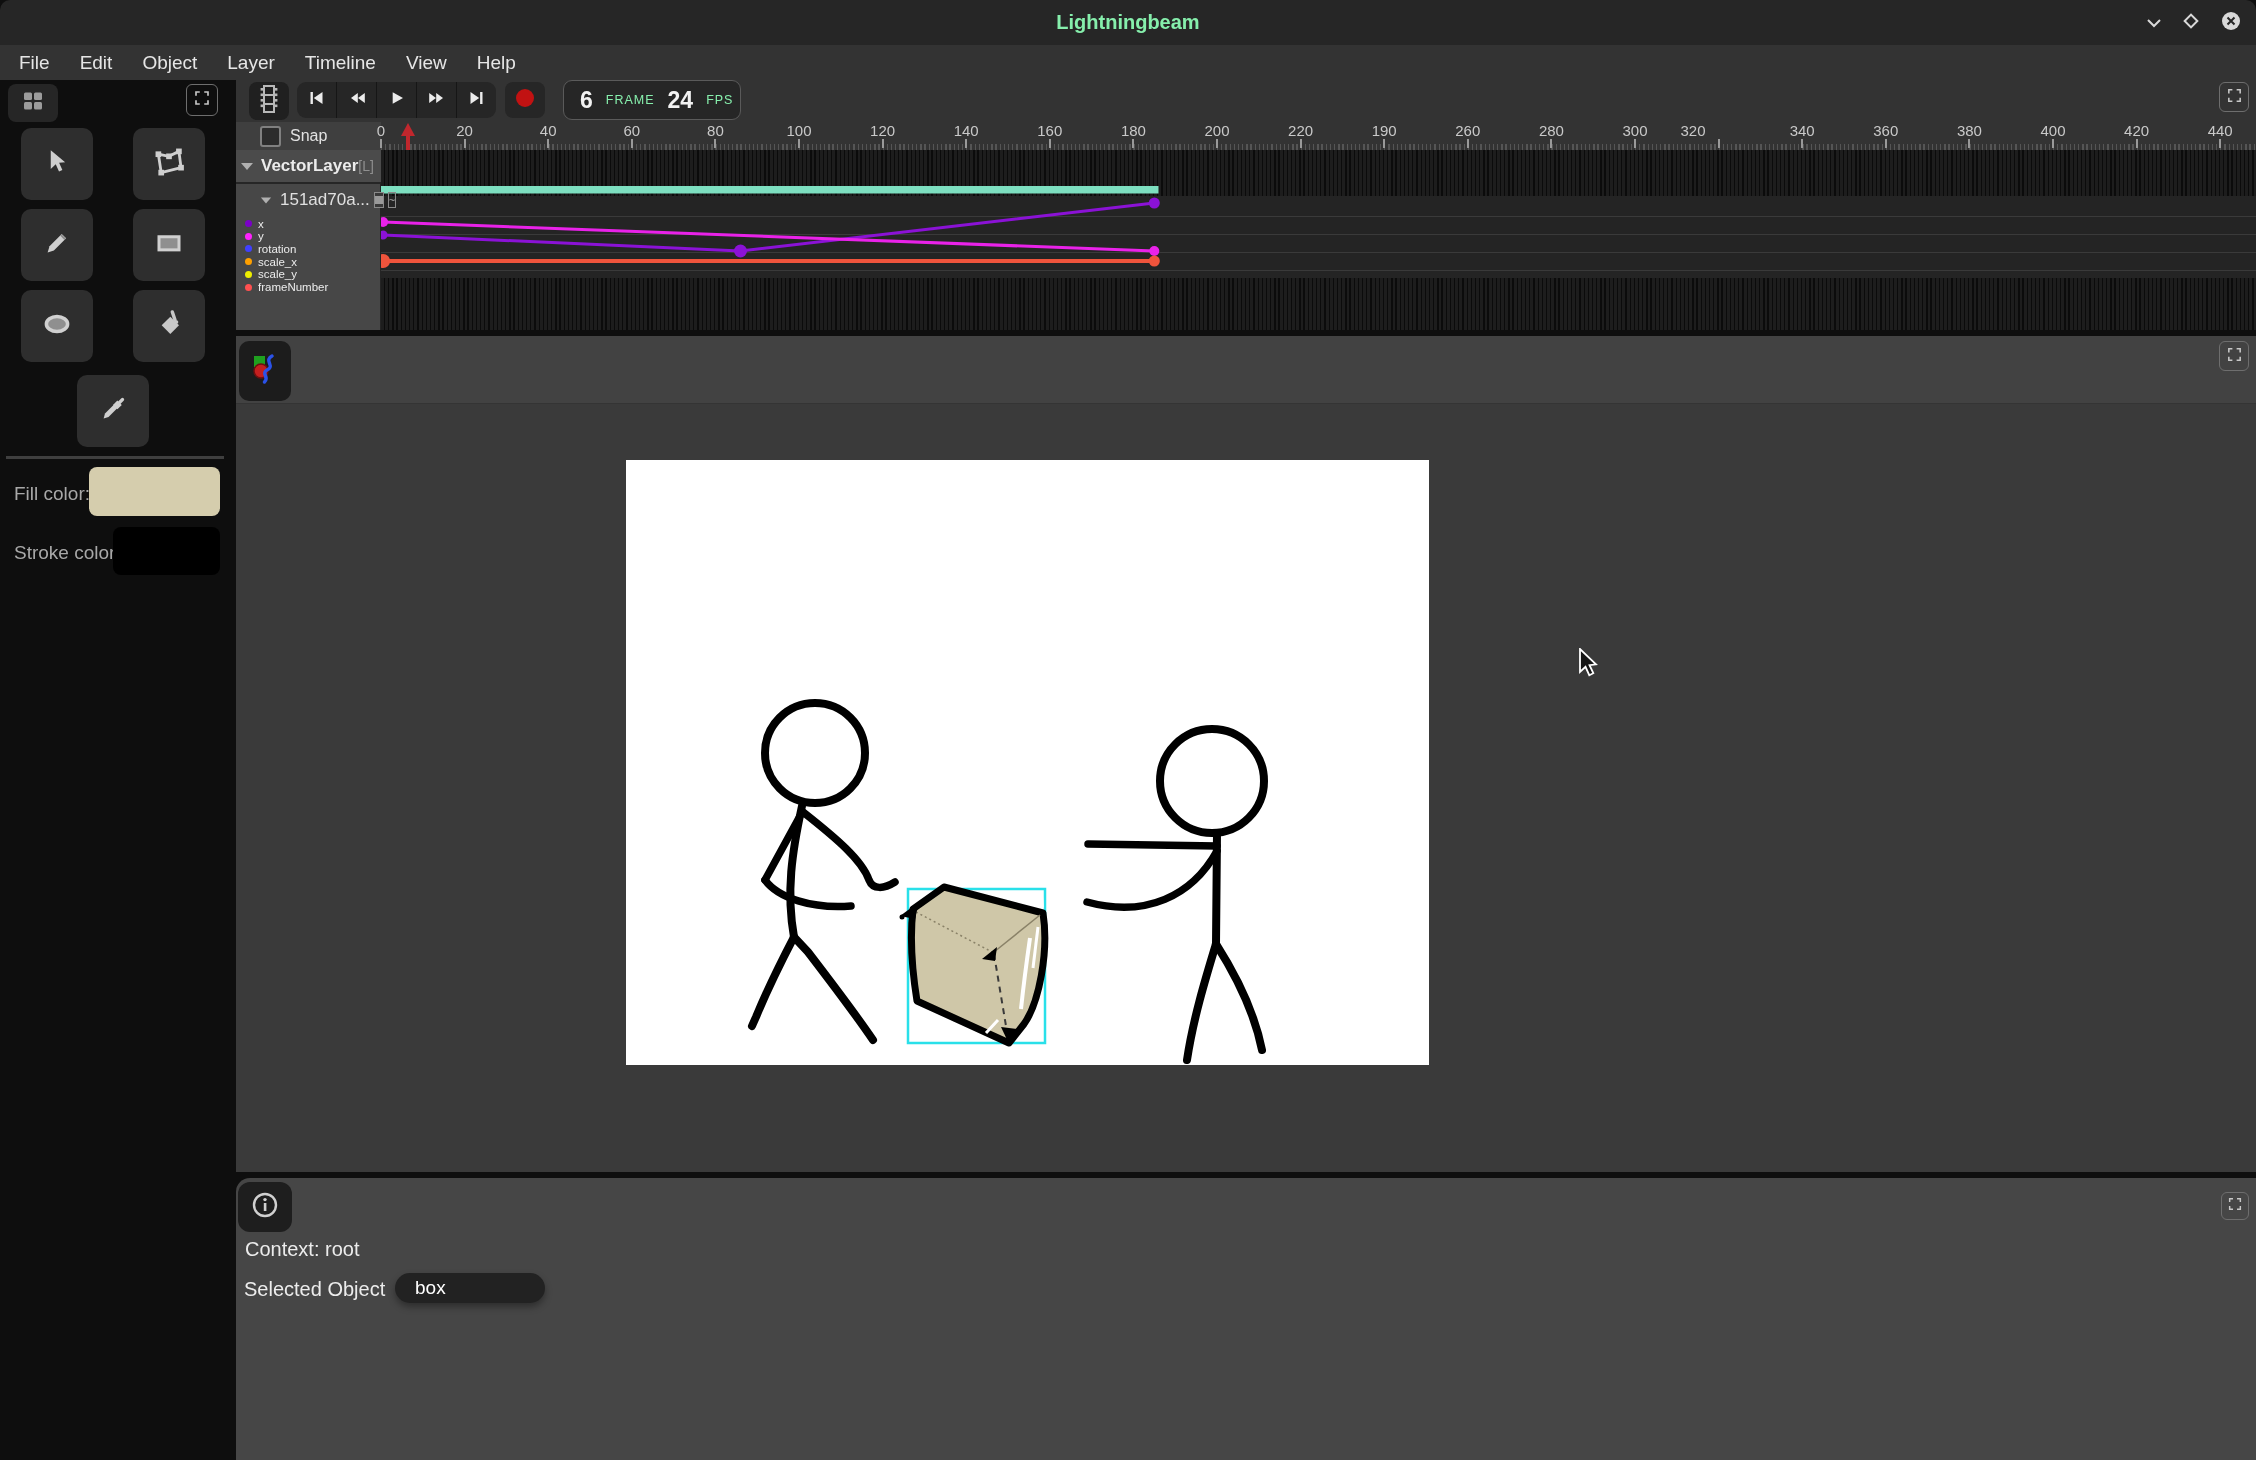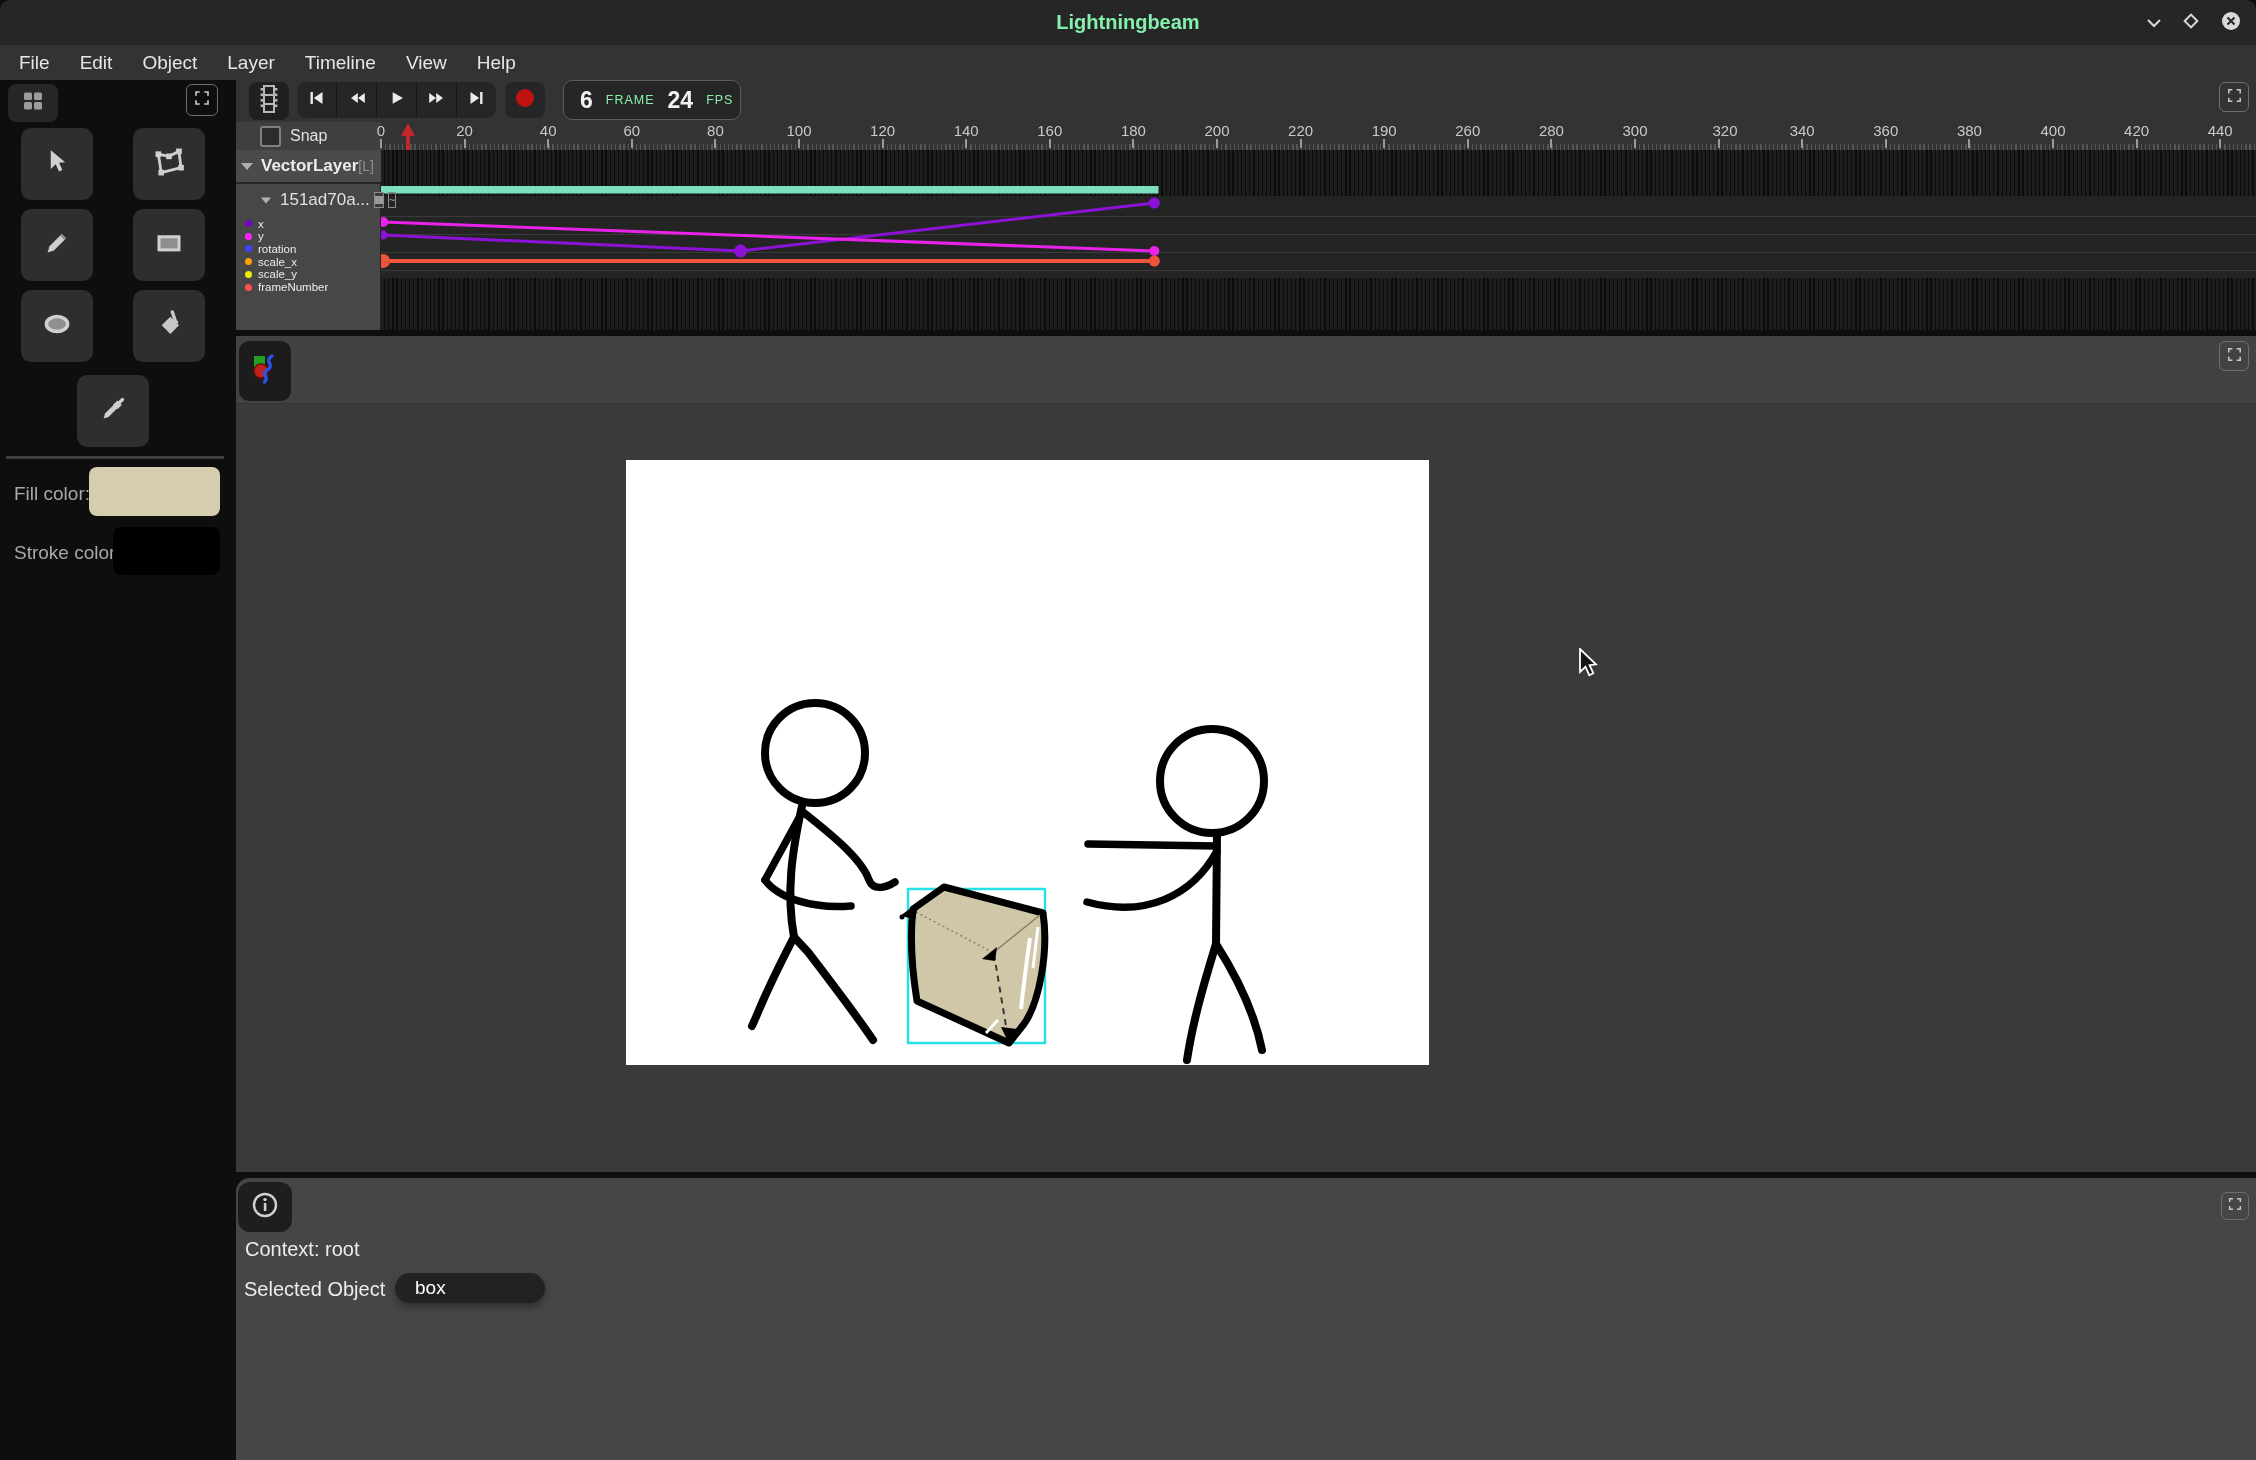--- a/index.html
+++ b/index.html
@@ -292,21 +292,21 @@
           <div class="ruler-num" style="left: 919.6px;">220</div>
           <div class="tick-major" style="left: 918.6px;"></div>
           <div class="ruler-num" style="left: 1003.2px;">190</div>
           <div class="tick-major" style="left: 1002.2px;"></div>
           <div class="ruler-num" style="left: 1086.8px;">260</div>
           <div class="tick-major" style="left: 1085.8px;"></div>
           <div class="ruler-num" style="left: 1170.4px;">280</div>
           <div class="tick-major" style="left: 1169.4px;"></div>
           <div class="ruler-num" style="left: 1254px;">300</div>
           <div class="tick-major" style="left: 1253px;"></div>
-          <div class="ruler-num" style="left: 1344px;">320</div>
+          <div class="ruler-num" style="left: 1312px;">320</div>
           <div class="tick-major" style="left: 1336.6px;"></div>
           <div class="ruler-num" style="left: 1421.2px;">340</div>
           <div class="tick-major" style="left: 1420.2px;"></div>
           <div class="ruler-num" style="left: 1504.8px;">360</div>
           <div class="tick-major" style="left: 1503.8px;"></div>
           <div class="ruler-num" style="left: 1588.4px;">380</div>
           <div class="tick-major" style="left: 1587.4px;"></div>
           <div class="ruler-num" style="left: 1672px;">400</div>
           <div class="tick-major" style="left: 1671px;"></div>
           <div class="ruler-num" style="left: 1755.6px;">420</div>

